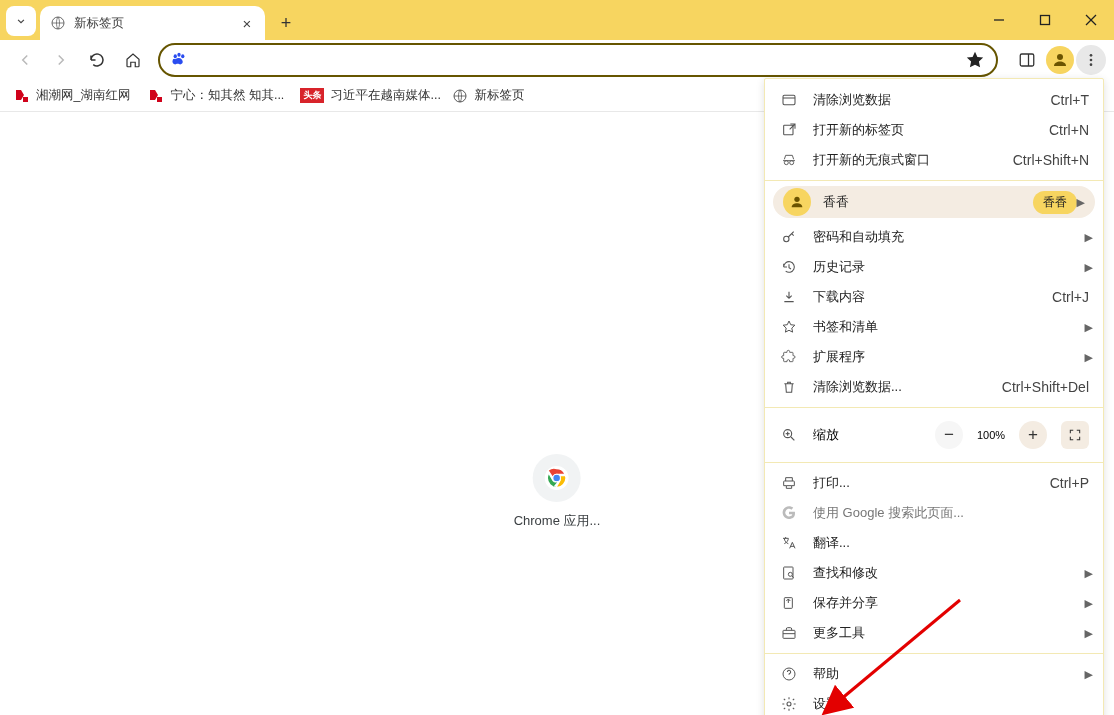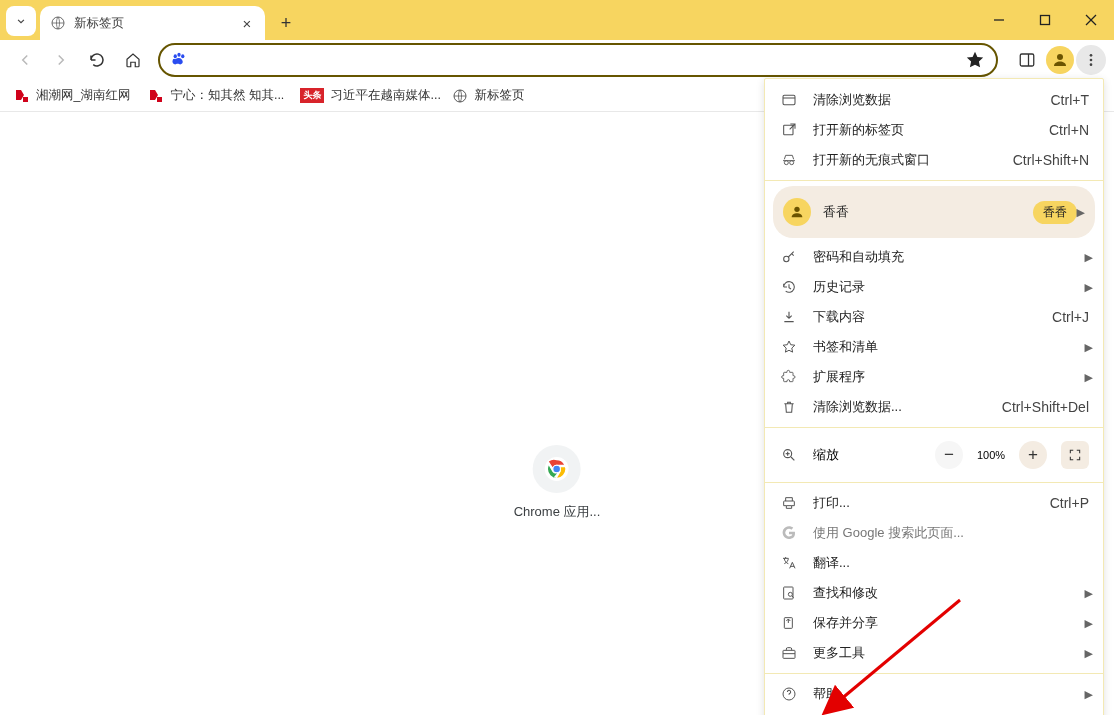--- a/index.html
+++ b/index.html
@@ -85,21 +85,21 @@
   }
   .menu .row .micon { width: 20px; display:flex; align-items:center; justify-content:center; margin-right: 14px; color:#555;}
   .menu .row .micon svg { width:16px; height:16px; }
   .menu .row .mlabel { flex: 1; }
   .menu .row .shortcut { font-size: 14px; color: #444; }
   .menu .row .chev { position:absolute; right:10px; color:#666; font-size:11px;}
   .menu .row.dim .mlabel { color:#777; }
   .menu .sep { height: 1px; background: #f3e9b4; margin: 5px 0; }
 
   .menu .profile-row {
-    margin: 4px 8px; height: 52px; border-radius: 20px;
+    margin: 4px 8px; height: 32px; border-radius: 20px;
     background: #f4ece2; padding: 0 10px;
   }
   .menu .profile-row .pavatar {
     width: 28px; height: 28px; border-radius: 50%; background: #f7d560;
     display:flex; align-items:center; justify-content:center; margin-right:12px;
   }
   .menu .profile-row .pname { flex:1; font-size: 13px; }
   .menu .profile-row .pbadge {
     background: #f7d560; font-size: 12px; padding: 3px 10px; border-radius: 12px; margin-right:8px;
   }
@@ -256,21 +256,21 @@
         <svg viewBox="0 0 24 24" width="16" height="16">
           <circle cx="12" cy="12" r="9" fill="none" stroke="#555" stroke-width="1.5"></circle>
           <path d="M3 12h18M12 3c3 3 3 15 0 18M12 3c-3 3-3 15 0 18" fill="none" stroke="#555" stroke-width="1.2"></path>
         </svg>
       </span>
     <span>新标签页</span>
   </div>
 </div>
 
 <div class="page">
-  <div class="ntp-icon" style="top:333px;">
+  <div class="ntp-icon" style="top:342px;">
     <div class="circle">
       <svg width="26" height="26" viewBox="0 0 48 48">
         <circle cx="24" cy="24" r="22" fill="#fff"></circle>
         <path d="M24 8a16 16 0 0 1 13.8 8H24a8 8 0 0 0-7.3 4.7L9.5 10.3A15.9 15.9 0 0 1 24 8z" fill="#ea4335"></path>
         <path d="M40 24a16 16 0 0 1-15.1 16l6.9-12A8 8 0 0 0 32 24a8 8 0 0 0-.7-3.3l8-0.01A16 16 0 0 1 40 24z" fill="#fbbc05"></path>
         <path d="M24 40A16 16 0 0 1 8 24c0-2.4.5-4.6 1.5-6.6l6.9 12A8 8 0 0 0 24 32l.9-.05L18 40c2 0 4 0 6 0z" fill="#34a853"></path>
         <circle cx="24" cy="24" r="7" fill="#4285f4"></circle>
           <circle cx="24" cy="24" r="7" fill="none" stroke="#fff" stroke-width="2"></circle>
       </svg>
     </div>

